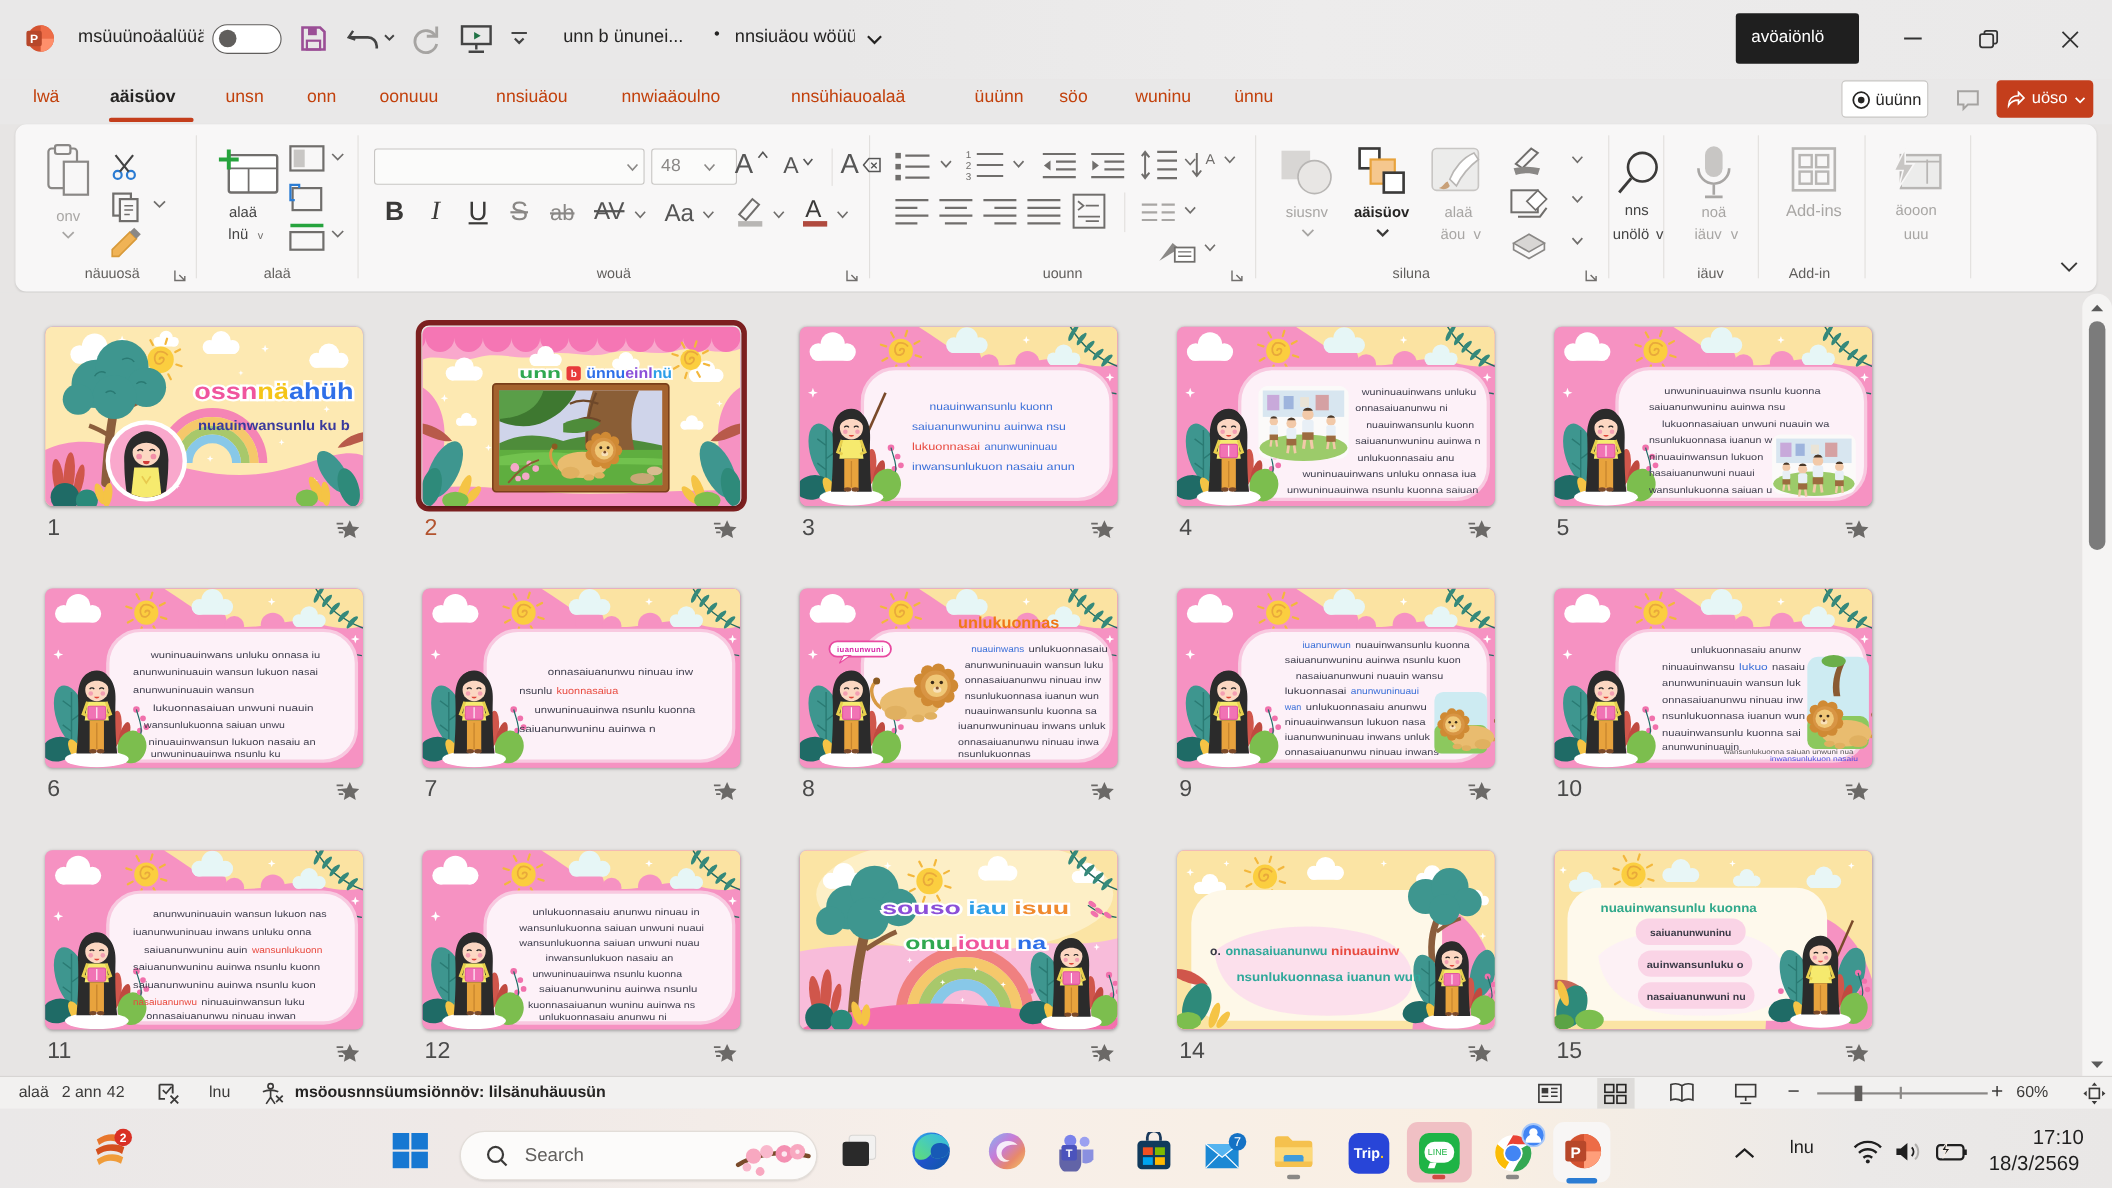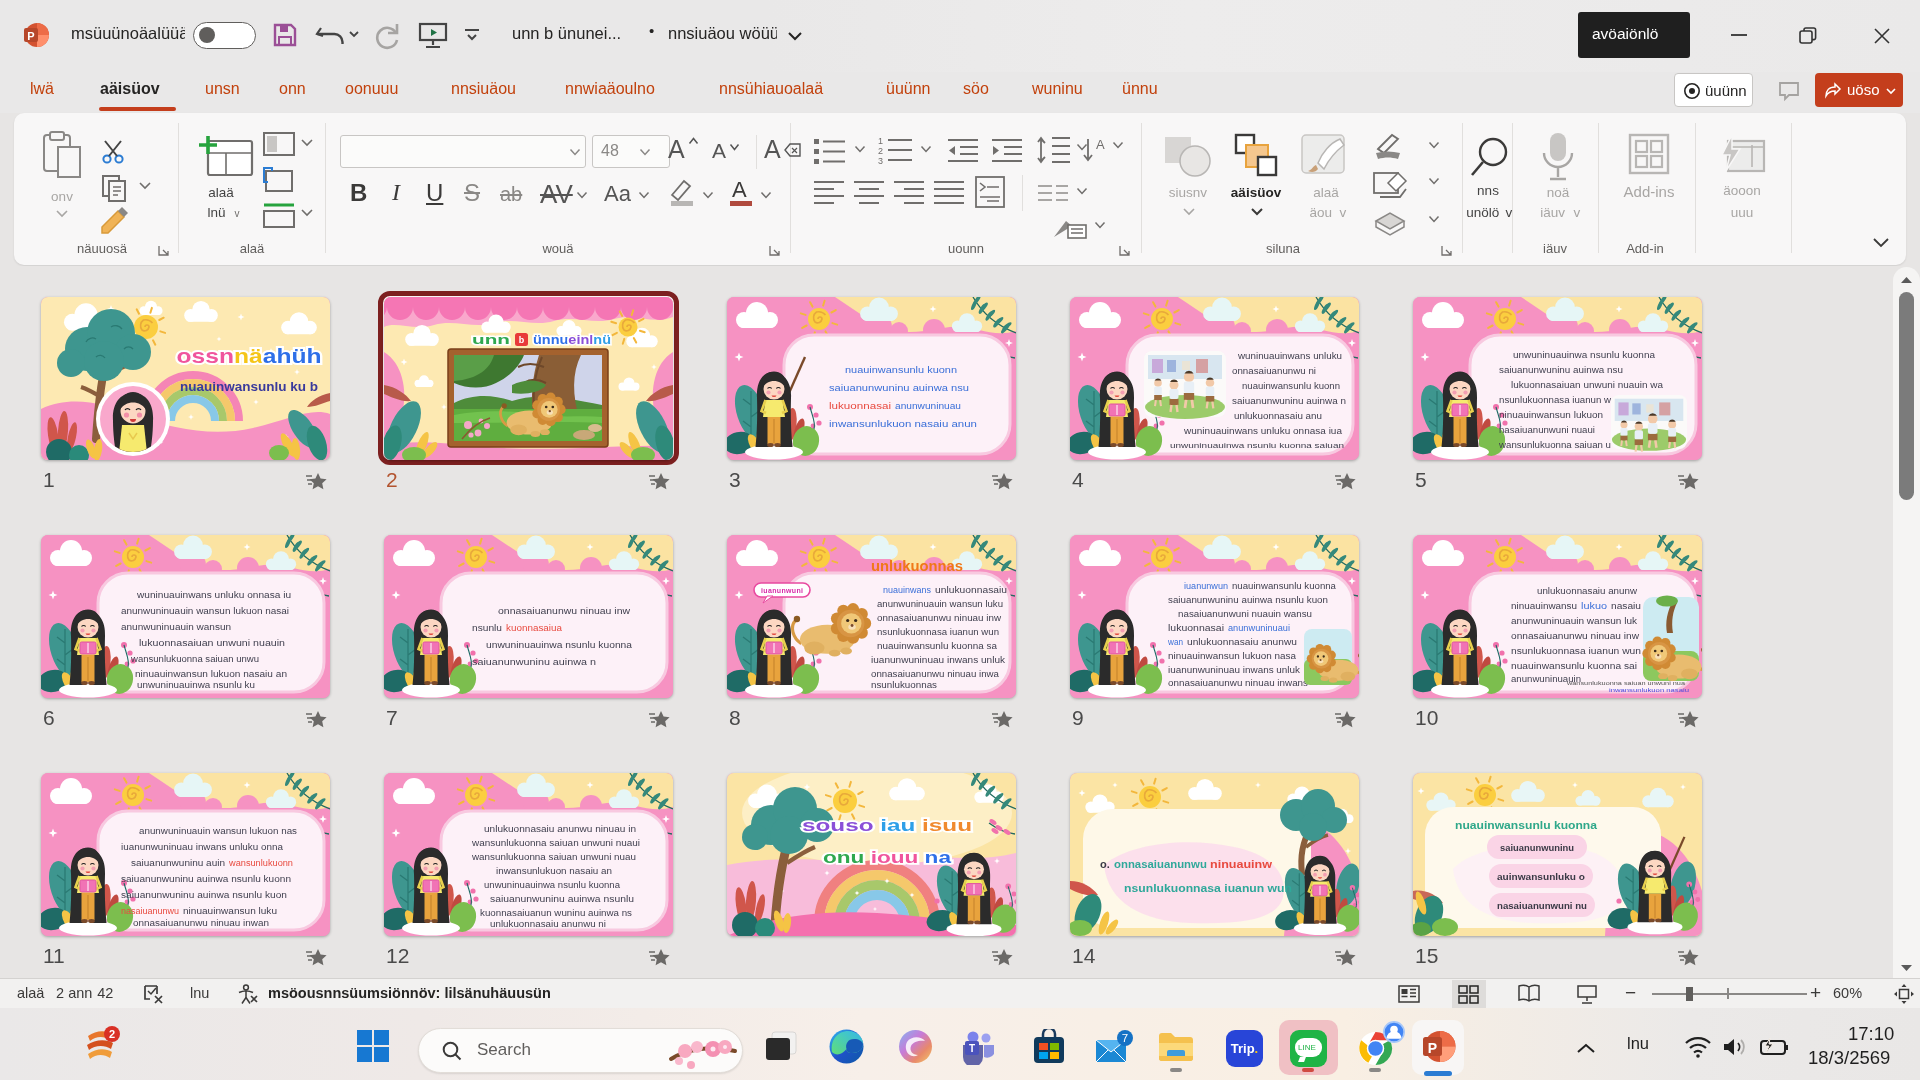--- a/index.html
+++ b/index.html
@@ -212,21 +212,21 @@
   <div class="abs" style="left:764px;top:22px;font-size:25px;color:#555">A</div>
       <svg class="abs" style="left:784px;top:30px" width="18" height="15" viewBox="0 0 18 15">
         <path d="M6 1 h10 v12 h-10 l-5-6z" fill="none" stroke="#555" stroke-width="1.4"></path>
         <path d="M8 5 l5 5 M13 5 l-5 5" stroke="#555" stroke-width="1.2"></path>
       </svg>
   <div class="abs" style="left:350px;top:66px;font-size:24px;font-weight:bold;color:#3b3a39">B</div>
   <div class="abs" style="left:392px;top:66px;font-size:24px;font-style:italic;color:#3b3a39;font-family:'Liberation Serif',serif">I</div>
   <div class="abs" style="left:426px;top:66px;font-size:24px;text-decoration:underline;color:#3b3a39">U</div>
   <div class="abs" style="left:464px;top:66px;font-size:24px;text-decoration:line-through;color:#8a8886">S</div>
   <div class="abs" style="left:500px;top:70px;font-size:20px;text-decoration:line-through;color:#8a8886">ab</div>
-  <div class="abs" style="left:540px;top:66px;font-size:26px;color:#555;text-decoration:line-through">AV</div>
+  <div class="abs" style="left:540px;top:66px;font-size:22px;color:#555;text-decoration:line-through">AV</div>
   <svg class="abs" style="left:576px;top:78px" width="12" height="9" viewBox="0 0 12 9">
         <path d="M1.5 1.5 l4.5 5 4.5-5" fill="none" stroke="#706e6c" stroke-width="1.5"></path>
       </svg>
   <div class="abs" style="left:604px;top:68px;font-size:22px;color:#555">Aa</div>
   <svg class="abs" style="left:638px;top:78px" width="12" height="9" viewBox="0 0 12 9">
         <path d="M1.5 1.5 l4.5 5 4.5-5" fill="none" stroke="#706e6c" stroke-width="1.5"></path>
       </svg>
   <svg class="abs" style="left:668px;top:64px" width="30" height="30" viewBox="0 0 30 30">
     <path d="M4 18 L16 4 l6 5 -12 14z" fill="none" stroke="#706e6c" stroke-width="1.8"></path>
     <rect x="3" y="24" width="22" height="5" fill="#b8b6b4"></rect>

